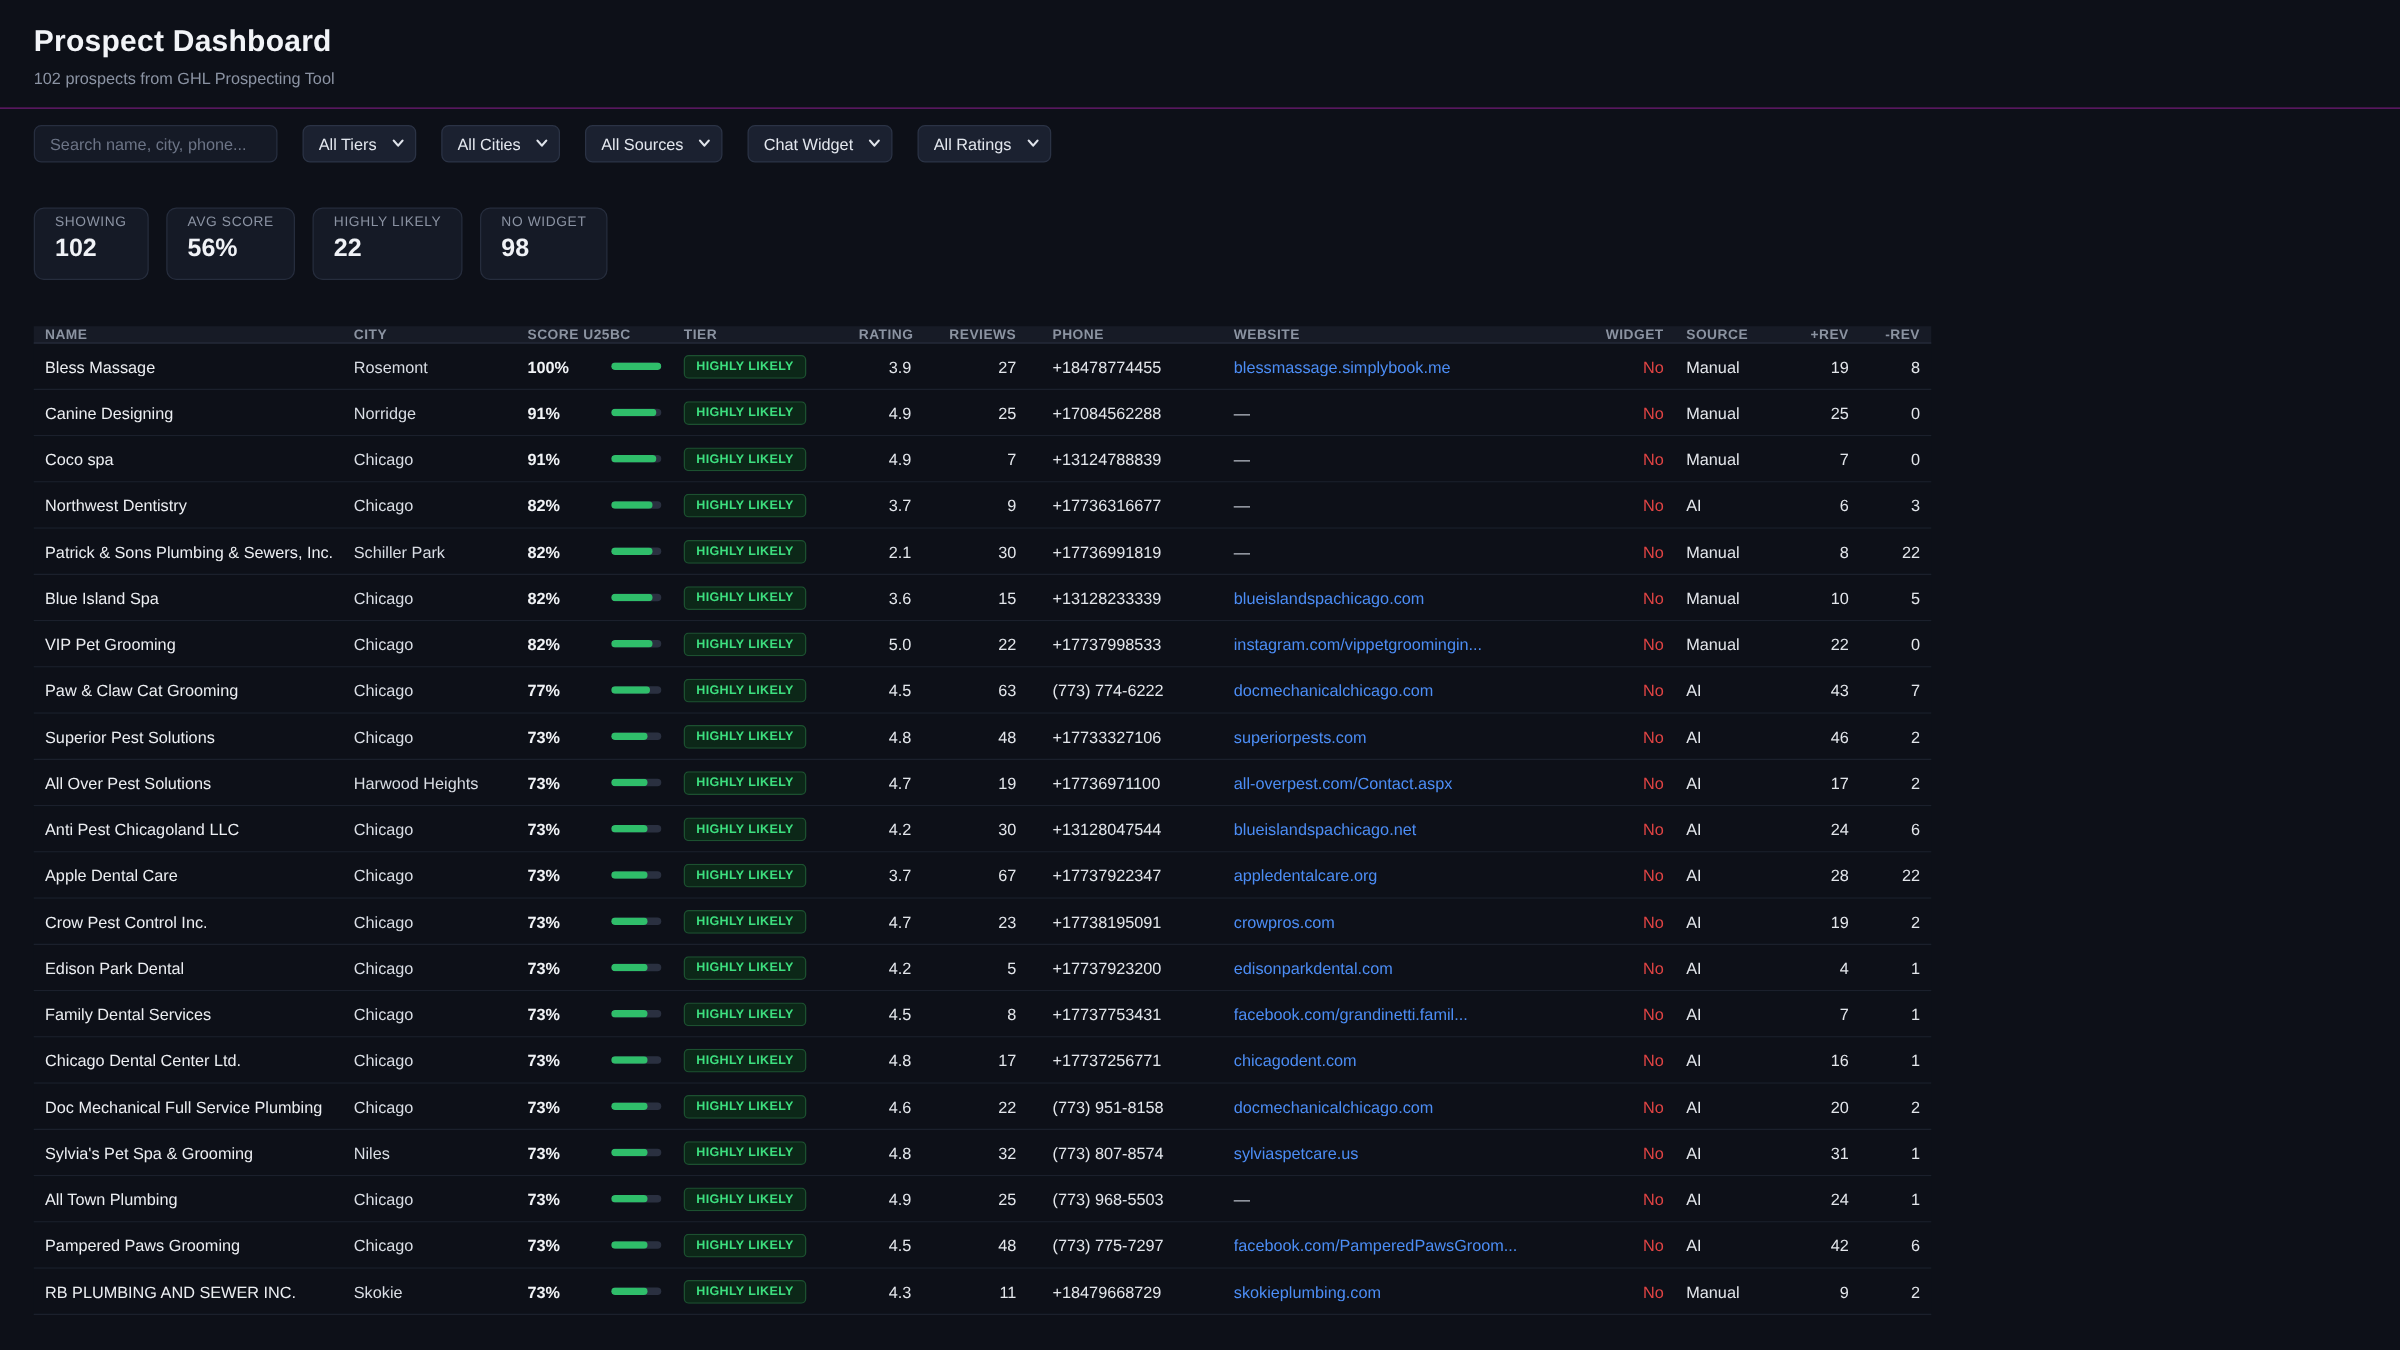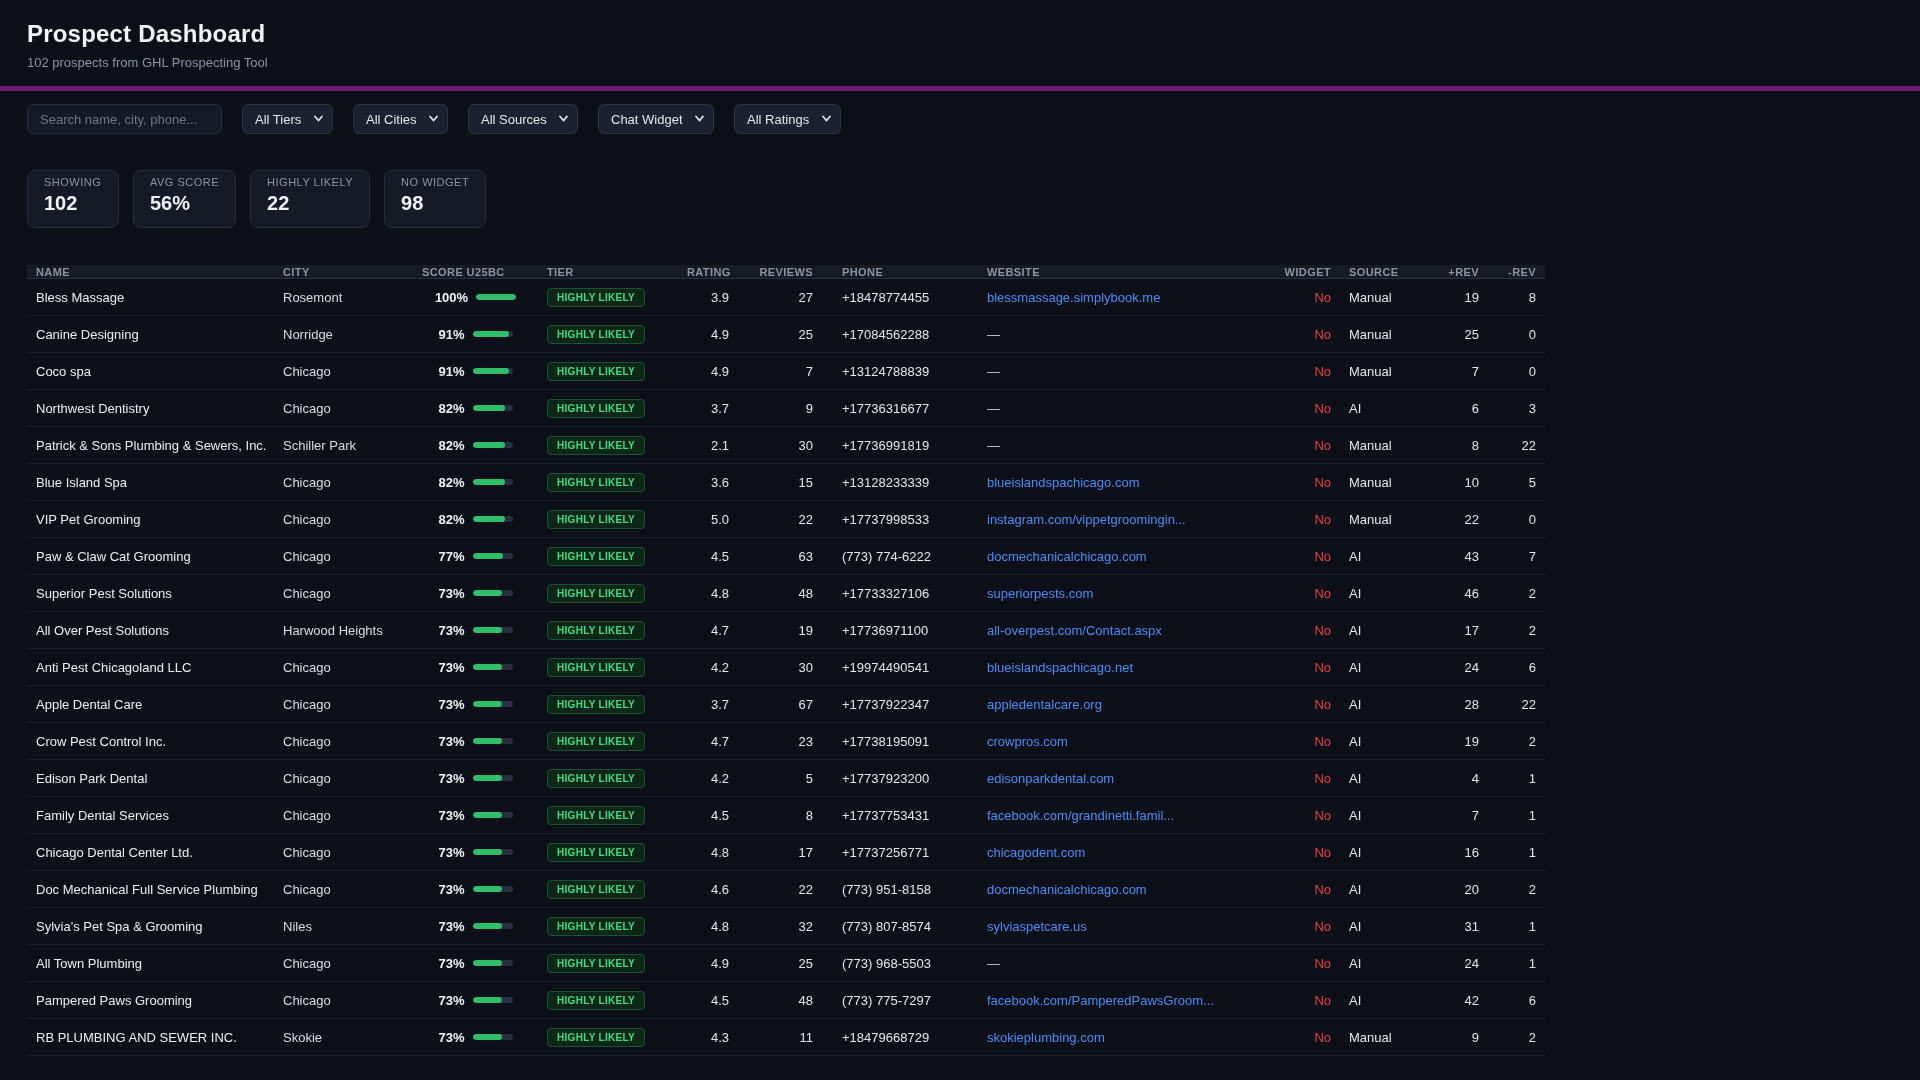--- a/index.html
+++ b/index.html
@@ -4,21 +4,21 @@
 <style>
   * { margin:0; padding:0; box-sizing:border-box; }
   html,body { width:1920px; height:1080px; }
   body {
     background:#0d1018;
     color:#e6e9ee;
     font-family:"Liberation Sans","DejaVu Sans",sans-serif;
     font-size:13px;
     overflow:hidden;
   }
-  .page-header { padding:20px 27px 16px 27px; border-bottom:5px solid #701a75; }
+  .page-header { padding:20px 27px 16px 27px; border-bottom:1px solid #701a75; }
   .page-title { font-size:24px; font-weight:bold; color:#f2f4f8; letter-spacing:.2px; }
   .page-subtitle { margin-top:7px; font-size:13px; color:#8b93a3; }
 
   .filters { display:flex; align-items:center; gap:20px; padding:13px 27px 0 27px; }
   .search-box {
     width:195px; height:30px; background:#151a26; border:1px solid #272e3f;
     border-radius:6px; color:#dfe3ea; font-size:13px; padding:0 12px; outline:none;
     font-family:inherit;
   }
   .search-box::placeholder { color:#6c7486; }
@@ -50,21 +50,21 @@
   .th {
     font-size:11px; font-weight:bold; color:#8b93a1; letter-spacing:.4px;
     padding:0 9px; white-space:nowrap; cursor:pointer;
   }
   .row { height:37px; border-bottom:1px solid #1b202c; background:#0d1018; }
   .td { padding:0 9px; white-space:nowrap; overflow:hidden; }
   .c-right { text-align:right; }
   .c-phone { padding-left:20px; }
   .name { color:#eceef2; }
   .city { color:#d9dde4; }
-  .score-cell { display:flex; align-items:center; justify-content:center; gap:8px; }
+  .score-cell { display:flex; align-items:center; justify-content:space-between; gap:8px; }
   .score-label { font-weight:bold; color:#f1f3f6; }
   .bar { width:40px; height:6px; background:#2a3040; border-radius:3px; overflow:hidden; flex:none; }
   .bar-fill { display:block; height:100%; background:#2fbe6a; border-radius:3px; }
   .badge {
     display:inline-block; font-size:10px; font-weight:bold; letter-spacing:.3px;
     color:#3ddf7f; background:#0c2718; border:1px solid #1c5130; border-radius:4px;
     padding:3px 9px; line-height:1.1;
   }
   .num { color:#e3e6eb; }
   .phone { color:#e3e6eb; }
@@ -417,21 +417,21 @@
       <span class="score-label">73%</span>
       <span class="bar">
             <span class="bar-fill" style="width: 73%;"></span>
           </span>
     </div>
     <div class="td">
       <span class="badge">HIGHLY LIKELY</span>
     </div>
     <div class="td num c-right">4.2</div>
     <div class="td num c-right">30</div>
-    <div class="td phone c-phone">+19974490541</div>
+    <div class="td phone c-phone">+13128047544</div>
     <div class="td">
       <a class="link">blueislandspachicago.net</a>
     </div>
     <div class="td widget-no c-right">No</div>
     <div class="td source">AI</div>
     <div class="td num c-right">24</div>
     <div class="td num c-right">6</div>
   </div>
 
   <div class="tr row">

